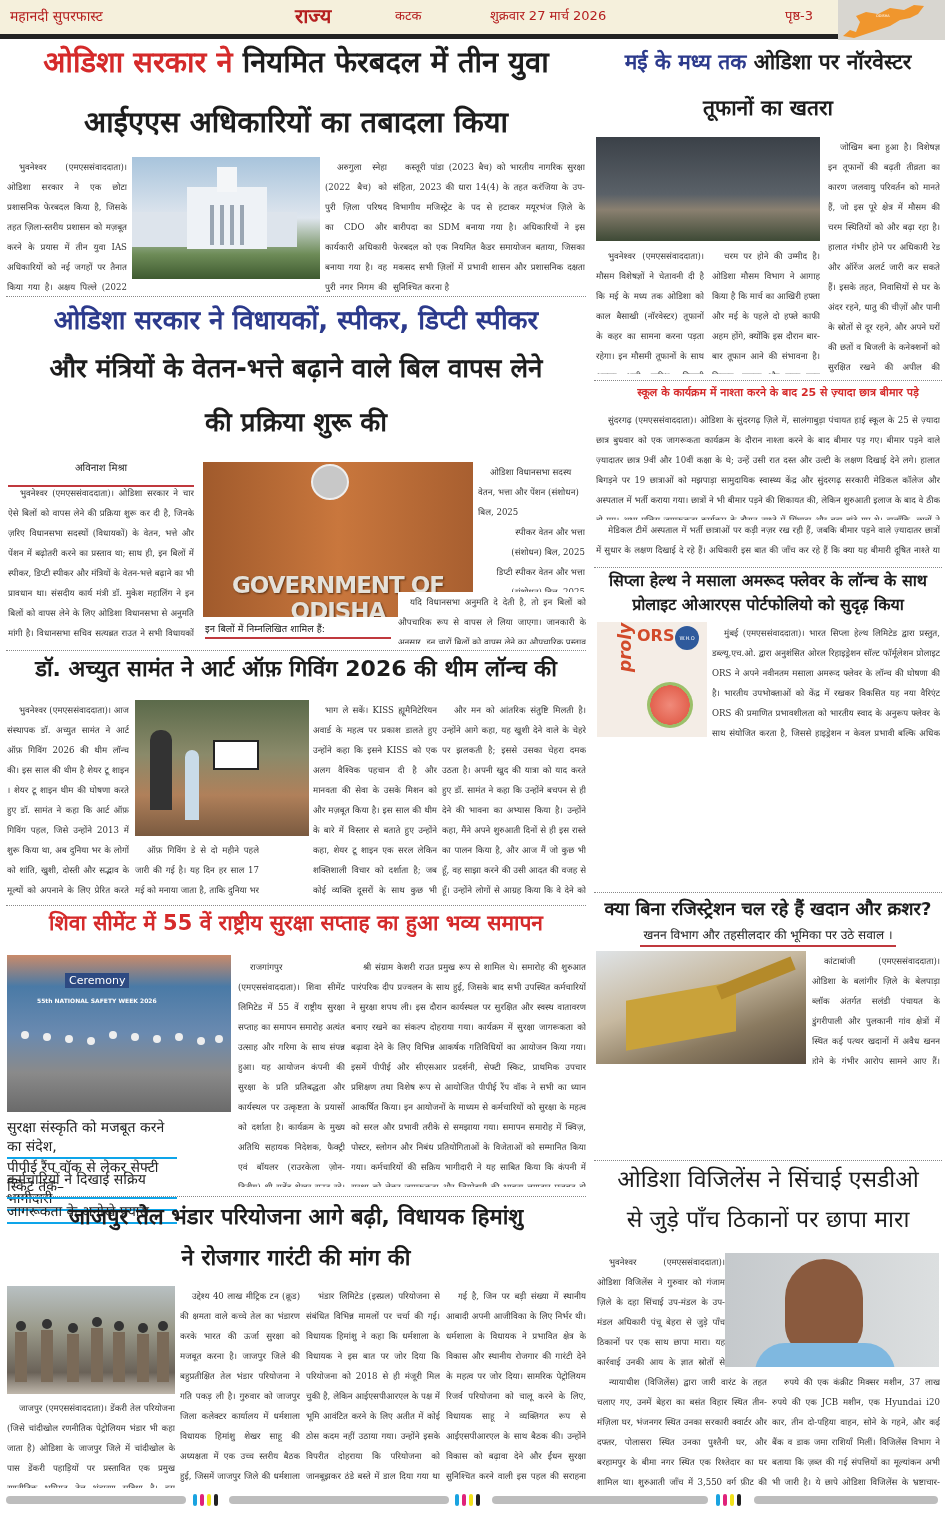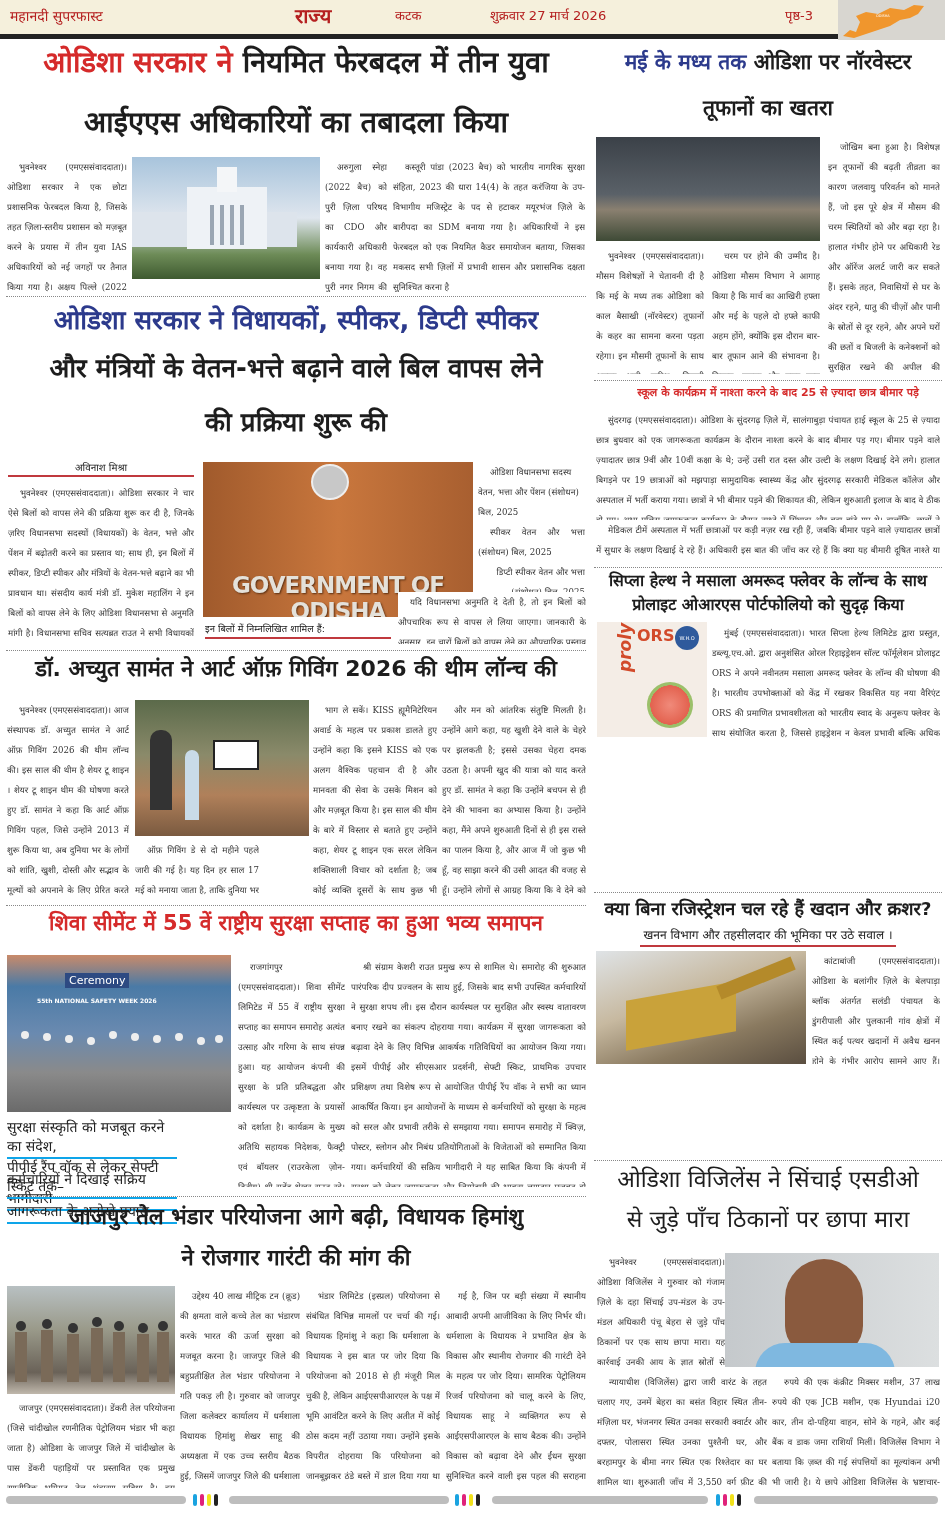--- a/index.html
+++ b/index.html
@@ -72,30 +72,30 @@
 <div class="abs hl dark" style="left:594px;top:96px;width:348px;font-size:21px">तूफानों का खतरा</div>
 <div class="abs photo" style="left:596px;top:137px;width:224px;height:104px;background:linear-gradient(#3b4148,#5a6168 55%,#8a8070 70%,#3e4a36)"></div>
 <div class="abs body" style="left:596px;top:246px;width:108px;height:128px">भुवनेश्वर (एमएससंवाददाता)। मौसम विशेषज्ञों ने चेतावनी दी है कि मई के मध्य तक ओडिशा को काल बैसाखी (नॉरवेस्टर) तूफानों के कहर का सामना करना पड़ता रहेगा। इन मौसमी तूफानों के साथ अक्सर भारी बारिश, बिजली कड़कना, तेज़ हवाएँ और कभी-कभी ओले भी गिरते हैं। इनके दोपहर के समय, खासकर 2 बजे से शाम के बीच, अपने</div>
 <div class="abs body" style="left:712px;top:246px;width:108px;height:128px">चरम पर होने की उम्मीद है। ओडिशा मौसम विभाग ने आगाह किया है कि मार्च का आखिरी हफ्ता और मई के पहले दो हफ्ते काफी अहम होंगे, क्योंकि इस दौरान बार-बार तूफान आने की संभावना है। किसान, मज़दूर और बाहर काम करने वाले लोग सबसे ज़्यादा खतरे में हैं; उन्हें पेड़ गिरने, घरों को नुकसान पहुँचने और जान-माल के नुकसान का</div>
 <div class="abs body" style="left:828px;top:137px;width:112px;height:237px">जोखिम बना हुआ है। विशेषज्ञ इन तूफानों की बढ़ती तीव्रता का कारण जलवायु परिवर्तन को मानते हैं, जो इस पूरे क्षेत्र में मौसम की चरम स्थितियों को और बढ़ा रहा है। हालात गंभीर होने पर अधिकारी रेड और ऑरेंज अलर्ट जारी कर सकते हैं। इसके तहत, निवासियों से घर के अंदर रहने, धातु की चीज़ों और पानी के स्रोतों से दूर रहने, और अपने घरों की छतों व बिजली के कनेक्शनों को सुरक्षित रखने की अपील की जाएगी। क्षेत्रीय मौसम केंद्र इन घटनाक्रमों पर बारीकी से नज़र रख रहे हैं और ओडिशा में आने वाले कुछ हफ्तों के अशांत मौसम को देखते हुए लगातार ताज़ा जानकारी देते रहेंगे।</div>
 <div class="abs dots" style="left:594px;top:380px;width:348px"></div>
 
 <div class="abs hl blue" style="left:6px;top:306px;width:580px;font-size:26px">ओडिशा सरकार ने विधायकों, स्पीकर, डिप्टी स्पीकर</div>
 <div class="abs hl dark" style="left:6px;top:354px;width:580px;font-size:26px">और मंत्रियों के वेतन-भत्ते बढ़ाने वाले बिल वापस लेने</div>
 <div class="abs hl dark" style="left:6px;top:408px;width:580px;font-size:26px">की प्रक्रिया शुरू की</div>
-<div class="abs" style="left:8px;top:460px;width:186px;text-align:center;font-family:'DejaVu Sans',sans-serif;font-size:10px;border-bottom:2px solid #c0393e;padding-bottom:1px">अविनाश मिश्रा</div>
+<div class="abs" style="left:8px;top:460px;width:186px;text-align:center;font-family:'DejaVu Sans',sans-serif;font-size:10px;border-bottom:2px solid #c0393e;padding-bottom:11px">अविनाश मिश्रा</div>
 <div class="abs body" style="left:8px;top:483px;width:186px;height:160px">भुवनेश्वर (एमएससंवाददाता)। ओडिशा सरकार ने चार ऐसे बिलों को वापस लेने की प्रक्रिया शुरू कर दी है, जिनके ज़रिए विधानसभा सदस्यों (विधायकों) के वेतन, भत्ते और पेंशन में बढ़ोतरी करने का प्रस्ताव था; साथ ही, इन बिलों में स्पीकर, डिप्टी स्पीकर और मंत्रियों के वेतन-भत्ते बढ़ाने का भी प्रावधान था। संसदीय कार्य मंत्री डॉ. मुकेश महालिंग ने इन बिलों को वापस लेने के लिए ओडिशा विधानसभा से अनुमति मांगी है। विधानसभा सचिव सत्यब्रत राउत ने सभी विधायकों को पत्र लिखकर इस घटनाक्रम के बारे में सूचित किया है। अपने पत्र में श्री राउत ने बताया कि डॉ. मुकेश महालिंग ने एक नोटिस देकर इन चारों बिलों को वापस लेने की इच्छा व्यक्त की है।</div>
 <div class="abs photo" style="left:203px;top:462px;width:270px;height:155px;background:linear-gradient(90deg,#a05a2c,#c9773d 50%,#a85f30)">
   <div style="position:absolute;left:108px;top:2px;width:38px;height:36px;border-radius:50%;background:#c8c8c8;border:2px solid #eee"></div>
   <div style="position:absolute;left:0;width:270px;top:110px;text-align:center;font-family:'DejaVu Sans',sans-serif;font-size:23px;font-weight:bold;color:#e4e1da;letter-spacing:-1px;text-shadow:1px 1px 2px #5a2e10">GOVERNMENT OF ODISHA</div>
 </div>
 <div class="abs" style="left:205px;top:622px;width:186px;font-family:'DejaVu Sans',sans-serif;font-size:9.5px;border-bottom:2px solid #c0393e;padding-bottom:2px">इन बिलों में निम्नलिखित शामिल हैं:</div>
 <div class="abs" style="left:478px;top:462px;width:107px">
   <div class="body" style="text-align:left">ओडिशा विधानसभा सदस्य वेतन, भत्ता और पेंशन (संशोधन) बिल, 2025</div>
-  <div class="body" style="">स्पीकर वेतन और भत्ता (संशोधन) बिल, 2025</div>
+  <div class="body" style="text-align:right">स्पीकर वेतन और भत्ता (संशोधन) बिल, 2025</div>
   <div class="body" style="text-align:right">डिप्टी स्पीकर वेतन और भत्ता (संशोधन) बिल, 2025</div>
   <div class="body" style="">मंत्री वेतन और भत्ता (संशोधन) बिल, 2025</div>
 </div>
 <div class="abs body" style="left:398px;top:592px;width:188px;height:52px;background:#fff">यदि विधानसभा अनुमति दे देती है, तो इन बिलों को औपचारिक रूप से वापस ले लिया जाएगा। जानकारी के अनुसार, इन चारों बिलों को वापस लेने का औपचारिक प्रस्ताव 30 मार्च को सदन में पेश किया जा सकता है</div>
 <div class="abs dots" style="left:6px;top:650px;width:580px"></div>
 
 <div class="abs hl red" style="left:604px;top:387px;width:348px;font-size:11px">स्कूल के कार्यक्रम में नाश्ता करने के बाद 25 से ज़्यादा छात्र बीमार पड़े</div>
 <div class="abs body" style="left:596px;top:410px;width:344px;height:110px">सुंदरगढ़ (एमएससंवाददाता)। ओडिशा के सुंदरगढ़ ज़िले में, सालंगाबुड़ा पंचायत हाई स्कूल के 25 से ज़्यादा छात्र बुधवार को एक जागरूकता कार्यक्रम के दौरान नाश्ता करने के बाद बीमार पड़ गए। बीमार पड़ने वाले ज़्यादातर छात्र 9वीं और 10वीं कक्षा के थे; उन्हें उसी रात दस्त और उल्टी के लक्षण दिखाई देने लगे। हालात बिगड़ने पर 19 छात्राओं को मझपाड़ा सामुदायिक स्वास्थ्य केंद्र और सुंदरगढ़ सरकारी मेडिकल कॉलेज और अस्पताल में भर्ती कराया गया। छात्रों ने भी बीमार पड़ने की शिकायत की, लेकिन शुरुआती इलाज के बाद वे ठीक हो गए। अभा पुलिस जागरूकता कार्यक्रम के दौरान नाश्ते में सिंघाड़ा और बड़ा बांटे गए थे। हालाँकि, छात्रों ने उसी शाम हॉस्टल का खाना भी खाया था, जिससे स्वास्थ्य अधिकारी यह पक्का नहीं कर पा रहे हैं कि बीमारी फैलने की असली वजह क्या है। जाँच के लिए खाने के सैंपल ले लिए गए हैं, और छात्रों तथा कर्मचारियों के बयान दर्ज किए जा रहे हैं।</div>
 <div class="abs body" style="left:596px;top:520px;width:344px;height:42px">मेडिकल टीमें अस्पताल में भर्ती छात्राओं पर कड़ी नज़र रख रही हैं, जबकि बीमार पड़ने वाले ज़्यादातर छात्रों में सुधार के लक्षण दिखाई दे रहे हैं। अधिकारी इस बात की जाँच कर रहे हैं कि क्या यह बीमारी दूषित नाश्ते या हॉस्टल के खाने की वजह से फैली है।</div>
 <div class="abs dots" style="left:594px;top:567px;width:348px"></div>

